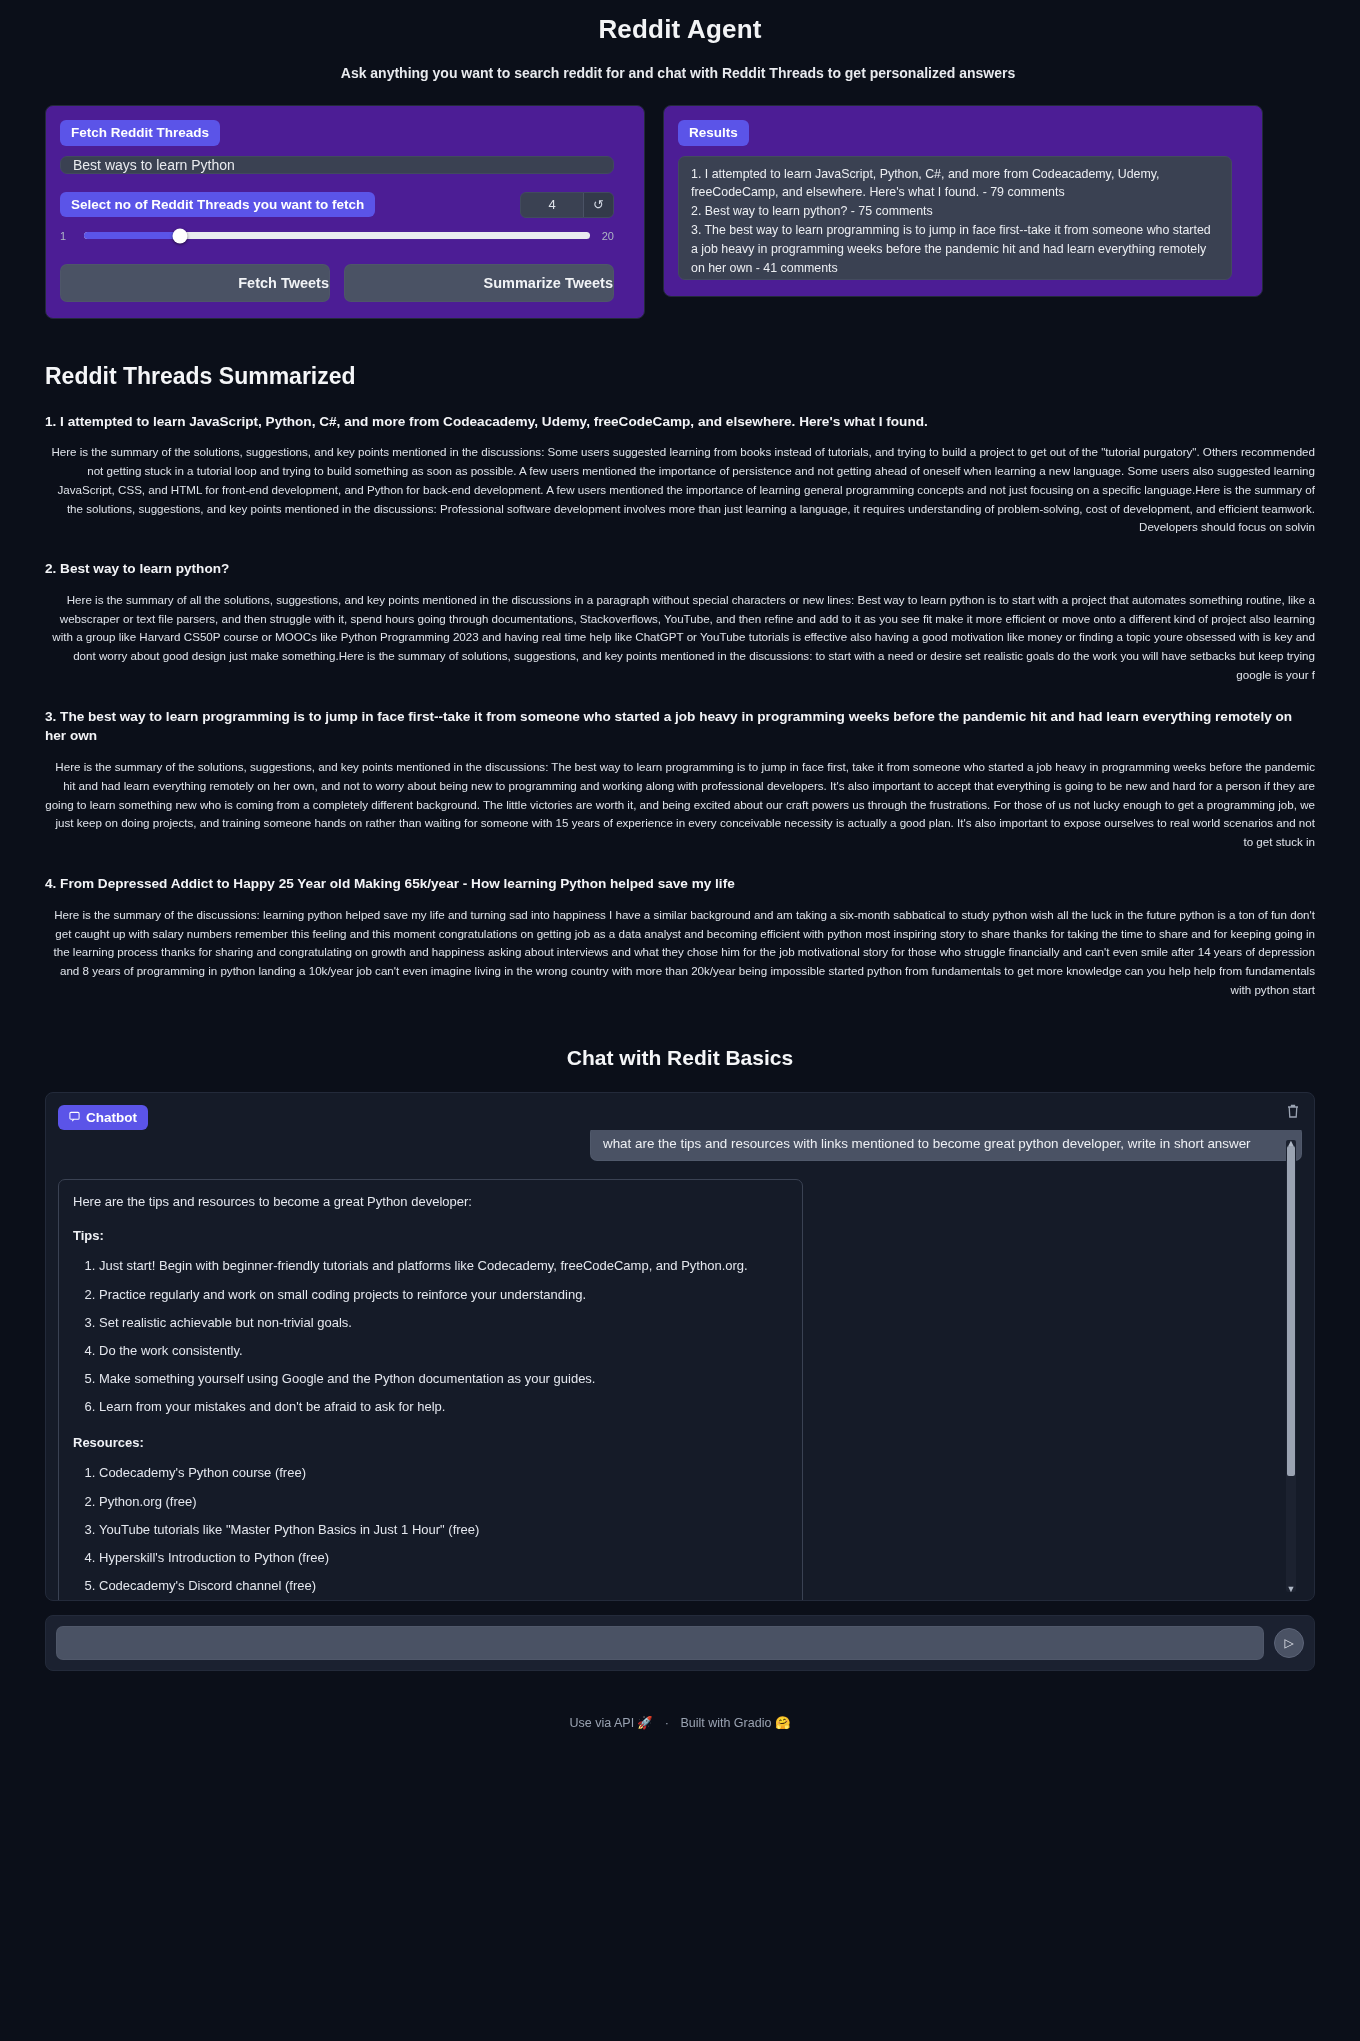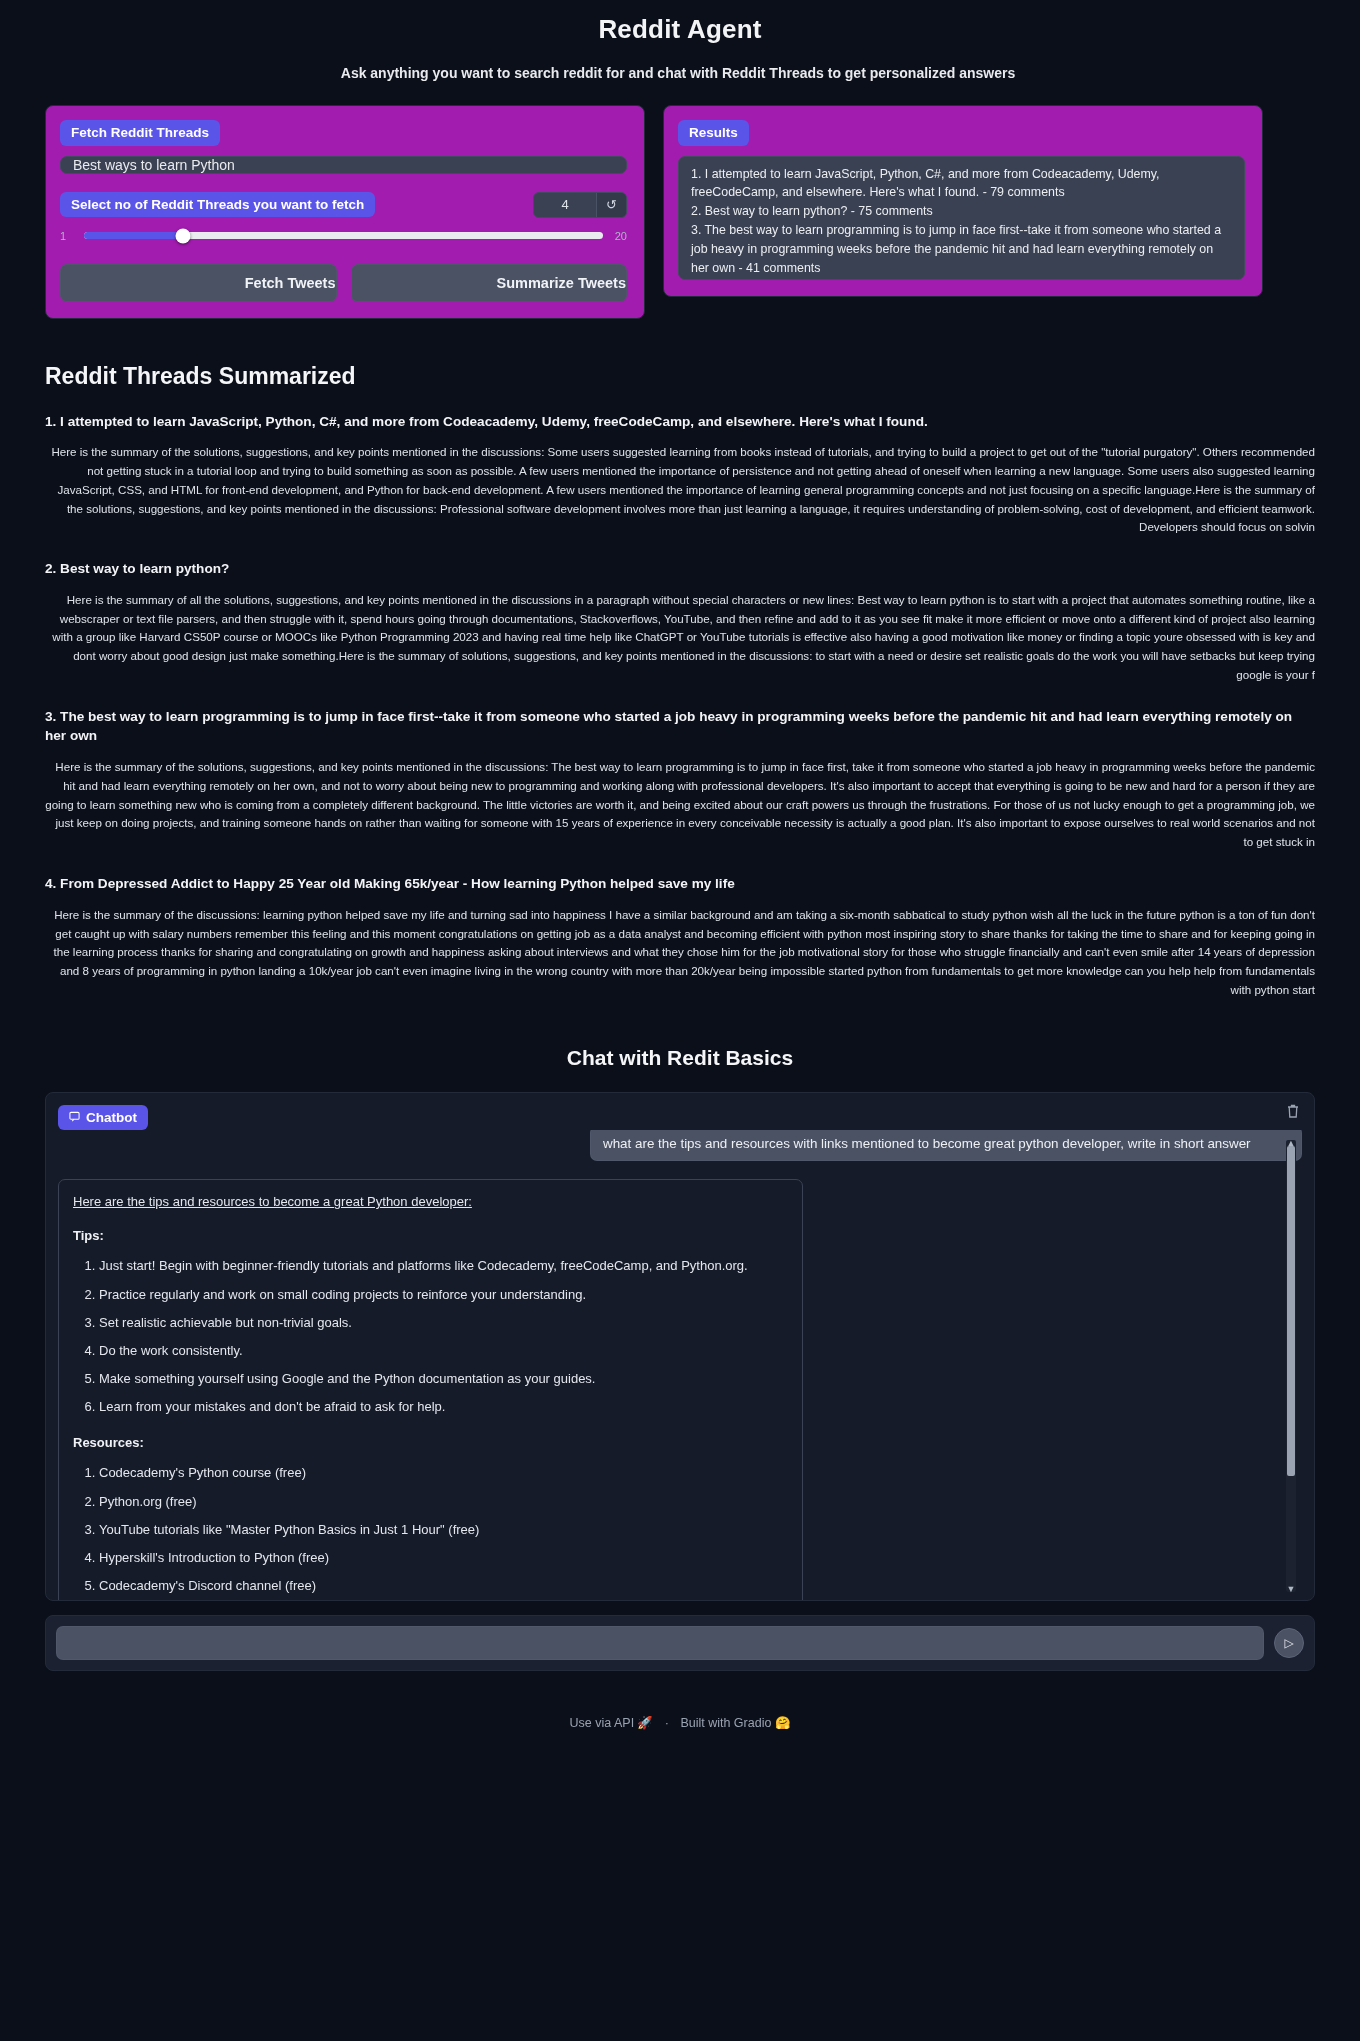--- a/index.html
+++ b/index.html
@@ -31,24 +31,24 @@
   }
 
   
   .top-row {
     display:flex;
     gap: 18px;
     margin: 24px 45px 0 45px;
     align-items: flex-start;
   }
   .panel {
-    background: #a21caf;
+    background: #4c1d95;
     border: 1px solid #232a3a;
     border-radius: 8px;
-    padding: 14px 17px 16px 14px;
+    padding: 14px 30px 16px 14px;
   }
   .panel.left { width: 600px; }
   .panel.right { width: 600px; position:relative; }
 
   .badge {
     display:inline-flex;
     align-items:center;
     gap:6px;
     background:#5b54e8;
     color:#fff;
@@ -219,21 +219,21 @@
     margin-top: 18px;
     width: 745px;
     border:1px solid #3a4253;
     border-radius: 7px;
     padding: 12px 14px 16px 14px;
     background:transparent;
     font-size: 13px;
     color:#e4e7ee;
     line-height:1.55;
   }
-  .bot-msg p { margin: 0 0 14px 0; text-decoration: underline; }
+  .bot-msg p { margin: 0 0 14px 0; }
   .bot-msg h4 { margin: 0 0 10px 0; font-size: 13px; font-weight:800; color:#f0f2f6; }
   .bot-msg ol { margin: 0 0 16px 0; padding-left: 26px; }
   .bot-msg li { margin-bottom: 8px; }
 
   .trash-icon {
     position:absolute;
     right: 14px;
     top: 10px;
     width: 14px; height: 16px;
     color:#9aa3b2;

